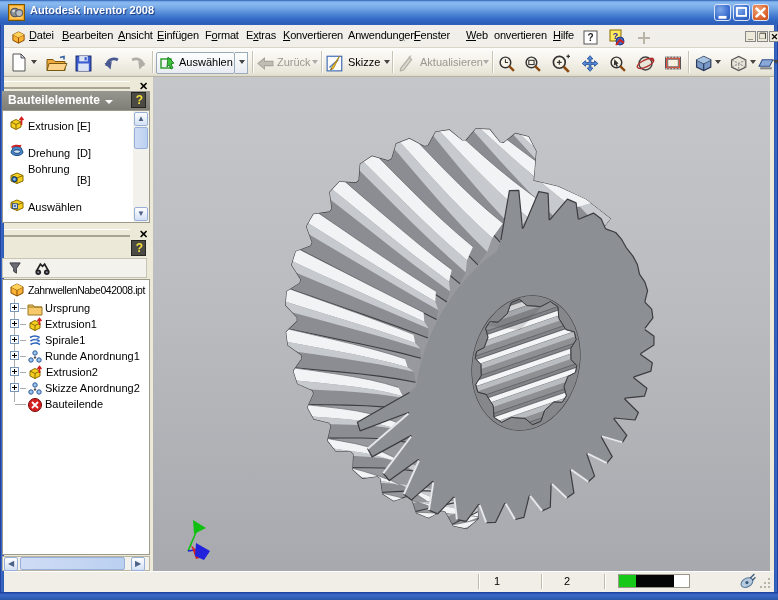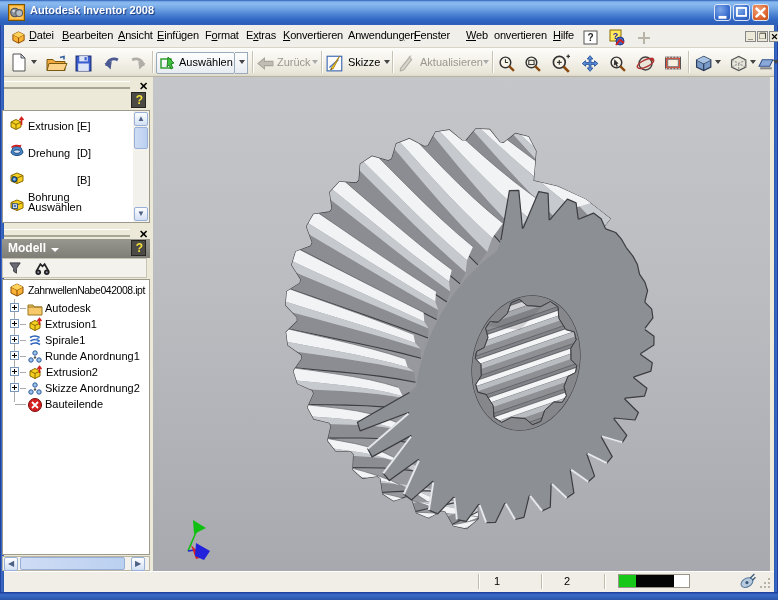--- a/index.html
+++ b/index.html
@@ -221,29 +221,30 @@
       <path d="M3 5 L9 8 L15 5 M9 8 V14 M3 11 L9 8 M15 11 L9 8" fill="none" stroke="#999" stroke-dasharray="2 1"></path>
     </svg>
 <svg class="abs" style="left:758px;top:56px" width="17" height="15" viewBox="0 0 16 13">
       <path d="M4 3 L14 3 L11 9 L1 9 Z" fill="#8aa8d8" stroke="#33508a"></path>
       <path d="M2 11 h11" stroke="#888" stroke-width="2"></path>
     </svg>
 <div id="leftcol" class="abs"></div>
 <div class="grip" style="top:81px"></div>
     <div class="grip2" style="top:86px"></div>
 <div class="xbtn" style="left:137px;top:80px">✕</div>
+<div class="phead" style="top:91px">Bauteilelemente<span class="pdrop"></span></div>
 <div class="qbtn" style="left:131px;top:92px">
       <span>?</span>
     </div>
 <div class="pbody" style="top:110px;height:113px"></div>
 <span class="pitem" style="left:28px;top:120px">Extrusion</span>
     <span class="pitem" style="left:77px;top:120px">[E]</span>
 <span class="pitem" style="left:28px;top:147px">Drehung</span>
     <span class="pitem" style="left:77px;top:147px">[D]</span>
-<span class="pitem" style="left:28px;top:191px">Bohrung</span>
+<span class="pitem" style="left:28px;top:163px">Bohrung</span>
     <span class="pitem" style="left:77px;top:174px">[B]</span>
 <span class="pitem" style="left:28px;top:201px">Auswählen</span>
 <svg class="abs" style="left:9px;top:116px" width="16" height="16" viewBox="0 0 16 16">
       <path d="M2 6 L7 3.5 L12 6 L12 11 L7 13.5 L2 11 Z" fill="#f5d020" stroke="#8a6a00"></path>
       <path d="M2 6 L7 8.5 L12 6 M7 8.5 V13.5" fill="none" stroke="#8a6a00"></path>
       <path d="M12.5 9 V2 M10.5 4 L12.5 1.5 L14.5 4" stroke="#d42020" stroke-width="1.6" fill="none"></path>
     </svg>
 <svg class="abs" style="left:9px;top:143px" width="16" height="16" viewBox="0 0 16 16">
       <path d="M2 9 a6 3.5 0 0 0 12 0 l-1.5 -3 a4.5 2.5 0 0 0 -9 0 Z" fill="#4a86c8" stroke="#1a4a80"></path>
       <ellipse cx="8" cy="8.6" rx="3.4" ry="1.8" fill="#d8e6f5" stroke="#1a4a80"></ellipse>
@@ -262,41 +263,40 @@
       <rect x="3.4" y="6.8" width="5" height="4.6" fill="#fff" stroke="#2a4a80"></rect>
       <rect x="4.6" y="8" width="2.6" height="2.2" fill="#4a78b8"></rect>
     </svg>
 <div class="sb" style="left:133px;top:111px;width:16px;height:111px"></div>
 <div class="sbtn" style="left:134px;top:112px">▲</div>
 <div class="sthumb" style="left:134px;top:127px;height:22px"></div>
 <div class="sbtn" style="left:134px;top:207px">▼</div>
 <div class="grip" style="top:229px"></div>
     <div class="grip2" style="top:234px"></div>
 <div class="xbtn" style="left:137px;top:228px">✕</div>
-<div class="phead" style="top:239px">Modell<span class="pdrop"></span></div>
 <div class="qbtn" style="left:131px;top:240px">
       <span>?</span>
     </div>
 <div class="abs" style="left:2px;top:258px;width:145px;height:20px;background:#f4f2ec;border:1px solid #c8c4b4"></div>
 <svg class="abs" style="left:8px;top:261px" width="15" height="15" viewBox="0 0 16 16">
       <path d="M2 2 H13 L9 8 V13 L6 11 V8 Z" fill="#6a6a74" stroke="#3a3a44"></path>
     </svg>
 <svg class="abs" style="left:34px;top:261px" width="17" height="15" viewBox="0 0 16 14">
       <path d="M2 10 L6 3 L8 5 L10 3 L14 10" fill="none" stroke="#222" stroke-width="1.6"></path>
       <circle cx="4" cy="10.5" r="2.6" fill="#222"></circle>
       <circle cx="12" cy="10.5" r="2.6" fill="#222"></circle>
       <circle cx="4" cy="10.5" r="1" fill="#88a"></circle>
       <circle cx="12" cy="10.5" r="1" fill="#88a"></circle>
     </svg>
 <div class="pbody" style="top:279px;height:276px"></div>
 <div class="abs" style="left:14px;top:299px;width:1px;height:103px;background:#aaa"></div>
 <span class="trow" style="left:28px;top:284px"><span style="font-size:10.4px;letter-spacing:-0.4px">ZahnwellenNabe042008.ipt</span></span>
 <div class="plusbox" style="left:10px;top:303px"></div>
 <div class="abs" style="left:20px;top:308px;width:6px;height:1px;background:#aaa"></div>
-<span class="trow" style="left:45px;top:302px">Autodesk</span>
+<span class="trow" style="left:45px;top:302px">Ursprung</span>
 <div class="plusbox" style="left:10px;top:319px"></div>
 <div class="abs" style="left:20px;top:324px;width:6px;height:1px;background:#aaa"></div>
 <span class="trow" style="left:45px;top:318px">Extrusion1</span>
 <div class="plusbox" style="left:10px;top:335px"></div>
 <div class="abs" style="left:20px;top:340px;width:6px;height:1px;background:#aaa"></div>
 <span class="trow" style="left:45px;top:334px">Spirale1</span>
 <div class="plusbox" style="left:10px;top:351px"></div>
 <div class="abs" style="left:20px;top:356px;width:6px;height:1px;background:#aaa"></div>
 <span class="trow" style="left:45px;top:350px">Runde Anordnung1</span>
 <div class="plusbox" style="left:10px;top:367px"></div>

